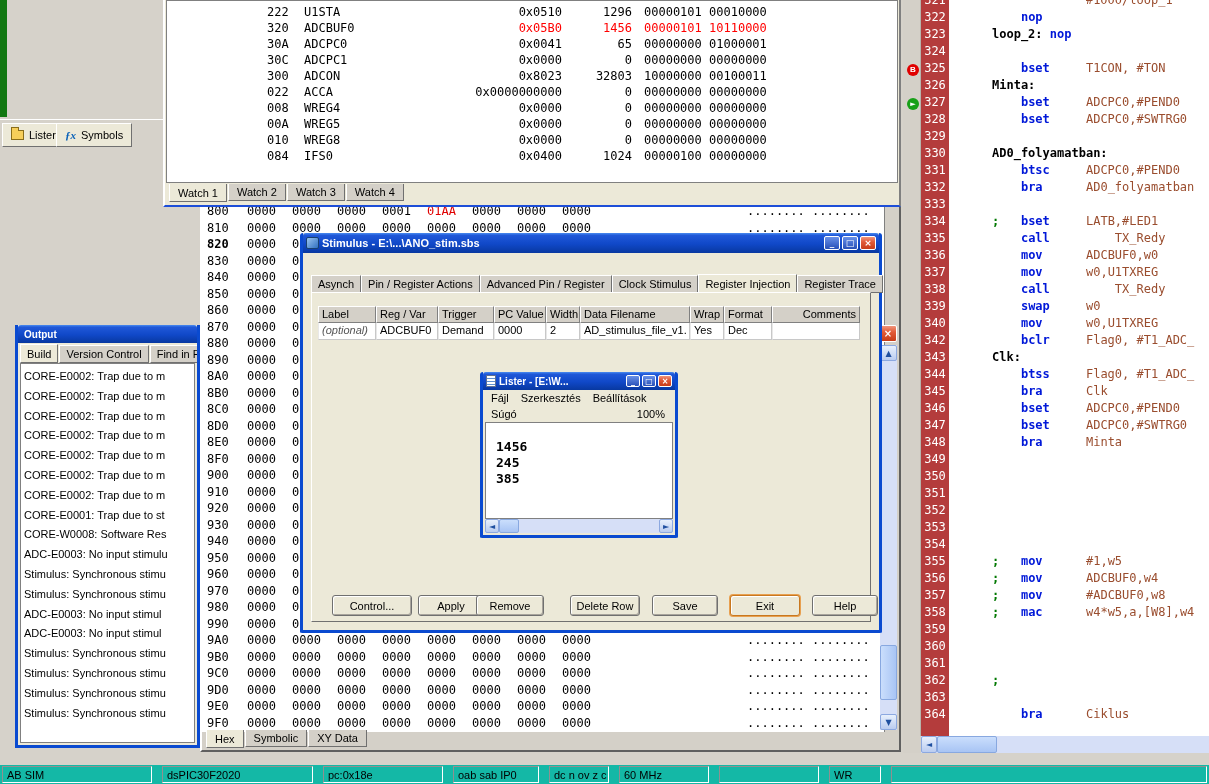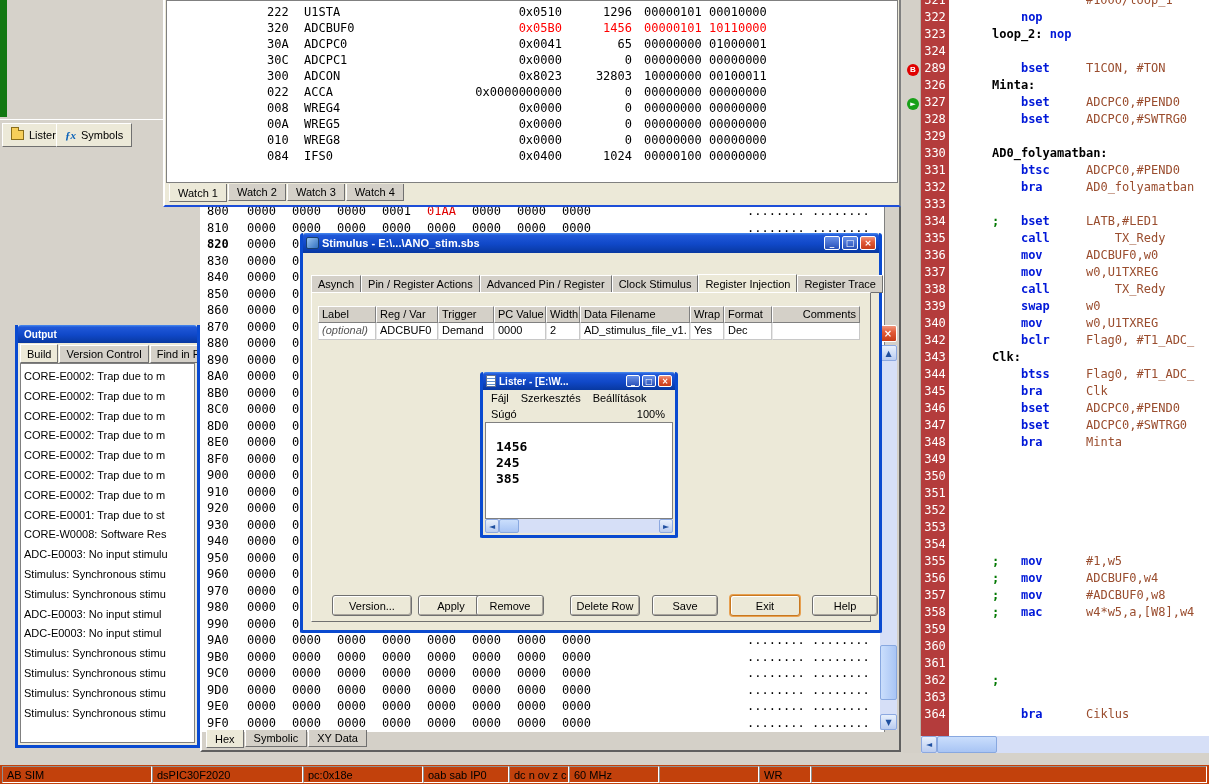--- a/index.html
+++ b/index.html
@@ -107,21 +107,21 @@
 .seg-comment{color:#007800;font-weight:bold;}
 .seg-plain{color:#000;}
 .bp{width:12px;height:12px;border-radius:50%;background:#E00000;color:#fff;font:bold 8px "Liberation Sans",sans-serif;display:flex;align-items:center;justify-content:center;}
 .pcarrow{width:12px;height:12px;border-radius:50%;background:#18A018;color:#fff;font:7px "DejaVu Sans",sans-serif;display:flex;align-items:center;justify-content:center;}
 .ed-corner{position:absolute;left:0;bottom:0;width:16px;height:17px;background:#D4D0C8;}
 .ed-hscroll{position:absolute;left:16px;right:0;bottom:0;height:17px;background:#D6DFF7;display:flex;}
 .ed-hscroll .sb-btn{width:16px;height:17px;}
 .ed-hscroll .sb-thumb-h{width:60px;height:17px;background:linear-gradient(180deg,#CADEFC,#A8C4F4);border:1px solid #88A8E0;border-radius:2px;}
 
 
-#statusbar{position:absolute;left:0;top:765px;width:1209px;height:19px;background:#c2410c;display:flex;gap:0;padding:1px 2px;font-size:11px;}
+#statusbar{position:absolute;left:0;top:765px;width:1209px;height:19px;background:#14b8a6;display:flex;gap:10px;padding:1px 2px;font-size:11px;}
 .sb-cell{border:1px solid;border-color:#909090 #fff #fff #909090;display:flex;align-items:center;padding:0 4px;white-space:nowrap;overflow:hidden;flex:0 0 auto;}
 .sb-cell.fill{flex:1 1 auto;}
 </style>
 </head>
 <body>
 
 <div id="left-strip"></div>
 
 <div id="files-panel">
   <div class="ftab" id="ftab-files">
@@ -156,21 +156,21 @@
         </div>
         <div class="ed-row">
           <span class="ed-icon"></span>
           <span class="ed-num">324</span>
           <span class="ed-code"></span>
         </div>
         <div class="ed-row">
           <span class="ed-icon">
             <span class="bp">B</span>
           </span>
-          <span class="ed-num">289</span>
+          <span class="ed-num">325</span>
           <span class="ed-code"><span class="seg-plain">    </span><span class="seg-kw">bset</span><span class="seg-plain">     </span><span class="seg-op">T1CON, #TON</span></span>
         </div>
         <div class="ed-row">
           <span class="ed-icon"></span>
           <span class="ed-num">326</span>
           <span class="ed-code"><span class="seg-label">Minta:</span></span>
         </div>
         <div class="ed-row">
           <span class="ed-icon">
             <span class="pcarrow">►</span>
@@ -920,21 +920,21 @@
           <span class="st-cell" style="width: 56px;">Demand</span>
           <span class="st-cell" style="width: 52px;">0000</span>
           <span class="st-cell" style="width: 34px;">2</span>
           <span class="st-cell" style="width: 110px;">AD_stimulus_file_v1.</span>
           <span class="st-cell" style="width: 34px;">Yes</span>
           <span class="st-cell" style="width: 48px;">Dec</span>
           <span class="st-cell" style="width: 88px;"></span>
         </div>
       </div>
     <div class="stim-buttons" id="stim-buttons">
-        <div class="pbtn" style="left: 20px; width: 80px;">Version...</div>
+        <div class="pbtn" style="left: 20px; width: 80px;">Control...</div>
         <div class="pbtn" style="left: 106px; width: 66px;">Apply</div>
         <div class="pbtn" style="left: 164px; width: 68px;">Remove</div>
         <div class="pbtn" style="left: 258px; width: 70px;">Delete Row</div>
         <div class="pbtn" style="left: 340px; width: 66px;">Save</div>
         <div class="pbtn focused" style="left: 418px; width: 70px;">Exit</div>
         <div class="pbtn" style="left: 500px; width: 66px;">Help</div>
       </div>
   </div>
 </div>
 

